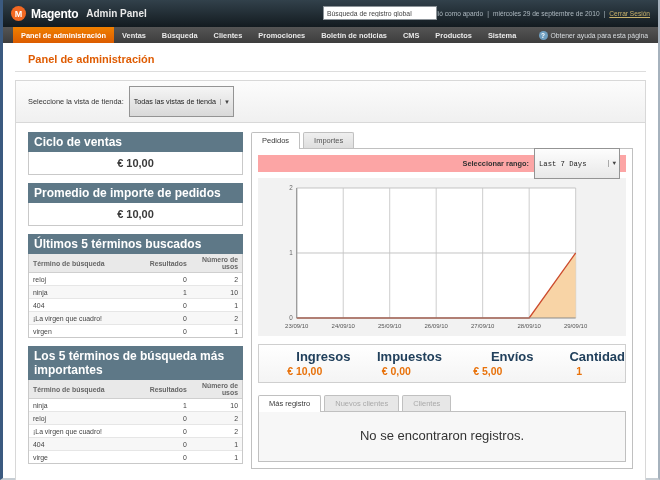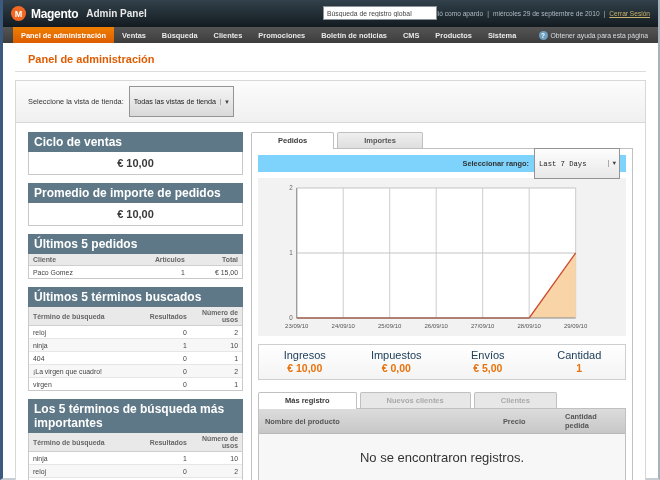--- a/index.html
+++ b/index.html
@@ -60,38 +60,38 @@
   table.mini { width:100%; border-collapse:collapse; font-size:6.9px; }
   table.mini th { background:#e9e9e9; color:#666; font-weight:bold; text-align:left;
     padding:2px 4px; border-bottom:1px solid #cfcfcf; }
   table.mini td { padding:2.5px 4px; color:#444; border-top:1px solid #e6e6e6; background:#fff; }
   table.mini tr:first-child td { border-top:none; }
   table.mini td.num, table.mini th.num-h { text-align:right; }
   table.mini tr:nth-child(even) td { background:#f7f7f7; }
 
   
   .tab-row { display:flex; align-items:flex-end; }
-  .tab { font-size:7.5px; font-weight:bold; padding:3px 26px; border:1px solid #c0c0c0;
+  .tab { font-size:7.5px; font-weight:normal; padding:3px 10px; border:1px solid #c0c0c0;
     border-bottom:none; margin-right:3px; border-radius:2px 2px 0 0; cursor:pointer;
     background:linear-gradient(#efefef,#dedede); color:#555; position:relative; }
   .tab.active { background:#fff; color:#3a3a3a; margin-bottom:-1px; padding-bottom:4px; z-index:2; }
   .tab.disabled { color:#a9a9a9; background:#e7e7e7; cursor:default; }
   .main-card { border:1px solid #c0c0c0; background:#fff; padding:6px; position:relative; }
 
-  .range-bar { background:#7dd3fc; padding:2px 6px; display:flex; justify-content:flex-end;
+  .range-bar { background:#fca5a5; padding:2px 6px; display:flex; justify-content:flex-end;
     align-items:center; gap:5px; font-size:7.4px; font-weight:bold; color:#333; height:17px; }
   .range-bar .fake-select { font-weight:normal; width:86px; justify-content:space-between; background:#fff linear-gradient(#fdfdfd,#e8e8e8);font-family:Liberation Mono, monospace; }
 
   .chart-box { margin-top:6px; background:#f2f2f2; height:158px; }
   .chart-box svg { width:100%; height:158px; display:block; }
 
   .totals-box { margin-top:8px; border:1px solid #cfcfcf; background:linear-gradient(#ffffff,#f4f4f4);
     display:flex; padding:4px 0 5px 0; }
   .total-cell { flex:1; text-align:center; }
-  .total-label { font-size:11px; font-weight:normal; color:#21405c; }
+  .total-label { font-size:13px; font-weight:bold; color:#21405c;text-align:right; }
   .total-value { font-size:10.5px; font-weight:bold; color:#e8720b; margin-top:1px; }
 
   .bottom-tabs { margin-top:12px; }
   .bottom-card { border:1px solid #c0c0c0; background:#fff; }
   table.grid { width:100%; border-collapse:collapse; font-size:7.4px; }
   table.grid th { background:linear-gradient(#dcdcdc,#c7c7c7); color:#555; font-weight:bold;
     text-align:left; padding:3px 6px; border-bottom:1px solid #b9b9b9; }
   .empty-body { background:#f7f7f7; padding:16px 6px 18px 6px; text-align:center;
     font-size:13px; color:#333; }
 </style>
@@ -153,41 +153,20 @@
           <div class="stat-box">
             <div class="box-head">Ciclo de ventas</div>
             <div class="box-body">€ 10,00</div>
           </div>
 
           <div class="stat-box">
             <div class="box-head">Promedio de importe de pedidos</div>
             <div class="box-body">€ 10,00</div>
           </div>
 
-          <div class="stat-box">
-            <div class="box-head">Últimos 5 pedidos</div>
-            <div class="box-table-wrap">
-              <table class="mini">
-                <thead>
-                    <tr>
-                  <th style="width:50%">Cliente</th>
-                  <th class="num-h" style="width:25%">Artículos</th>
-                  <th class="num-h" style="width:25%">Total</th>
-                </tr>
-                  </thead>
-                <tbody>
-                  <tr>
-                    <td>Paco Gomez</td>
-                    <td class="num">1</td>
-                    <td class="num">€ 15,00</td>
-                  </tr>
-                </tbody>
-              </table>
-            </div>
-          </div>
 
           <div class="stat-box">
             <div class="box-head">Últimos 5 términos buscados</div>
             <div class="box-table-wrap">
               <table class="mini">
                 <thead>
                     <tr>
                   <th style="width:52%">Término de búsqueda</th>
                   <th class="num-h" style="width:24%">Resultados</th>
                   <th class="num-h" style="width:24%">Número de usos</th>
@@ -330,29 +309,20 @@
               </div>
             </div>
 
             <div class="tab-row bottom-tabs">
               <span class="tab active">Más registro</span>
               <span class="tab disabled">Nuevos clientes</span>
               <span class="tab disabled">Clientes</span>
             </div>
 
             <div class="bottom-card">
-              <table class="grid">
-                <thead>
-                    <tr>
-                  <th style="width:65%">Nombre del producto</th>
-                  <th style="width:17%">Precio</th>
-                  <th style="width:18%">Cantidad pedida</th>
-                </tr>
-                  </thead>
-              </table>
               <div class="empty-body">No se encontraron registros.</div>
             </div>
           </div>
         </div>
       </div>
     </div>
   </div>
 </div>
 
 </body></html>

